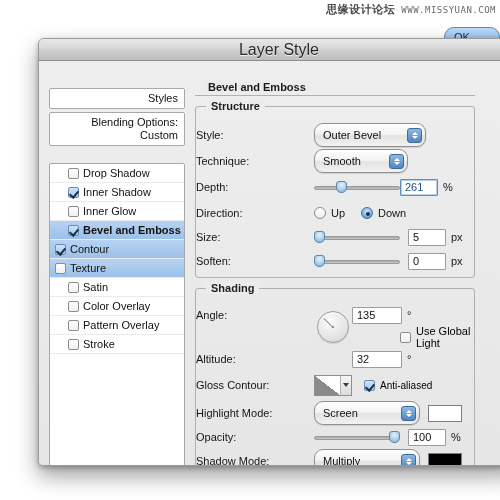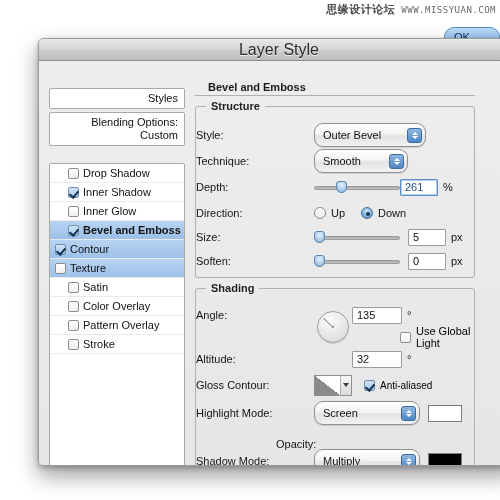--- a/index.html
+++ b/index.html
@@ -473,21 +473,21 @@
 
           <div class="row" style="top:114px;">
             <span class="rlabel">Highlight Mode:</span>
             <div class="select" style="width:106px;">
               <span class="val">Screen</span>
               <span class="arrows"></span>
             </div>
             <span class="swatch white" style="margin-left:8px;"></span>
           </div>
 
-          <div class="row" style="top:149px;flex-direction:column;">
+          <div class="row" style="top:138px;">
             <span class="rlabel">Opacity:</span>
             <div class="slider" style="width:86px;">
               <span class="track"></span>
               <span class="thumb" style="left:75px;"></span>
             </div>
             <div class="numfield" style="width:38px; margin-left:8px;">100</div>
             <span class="unit">%</span>
           </div>
 
           <div class="row" style="top:162px;">

